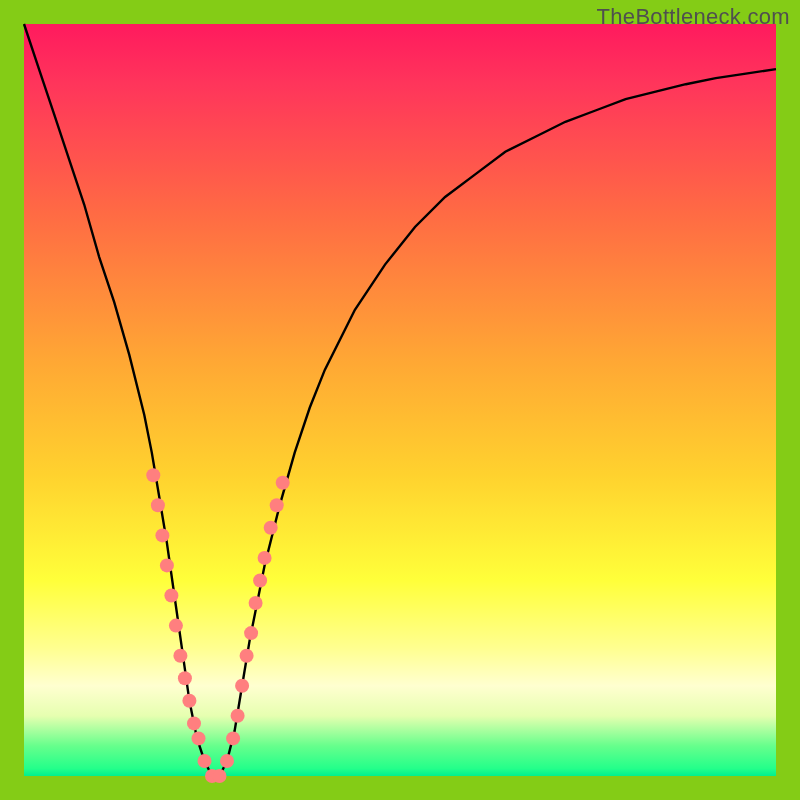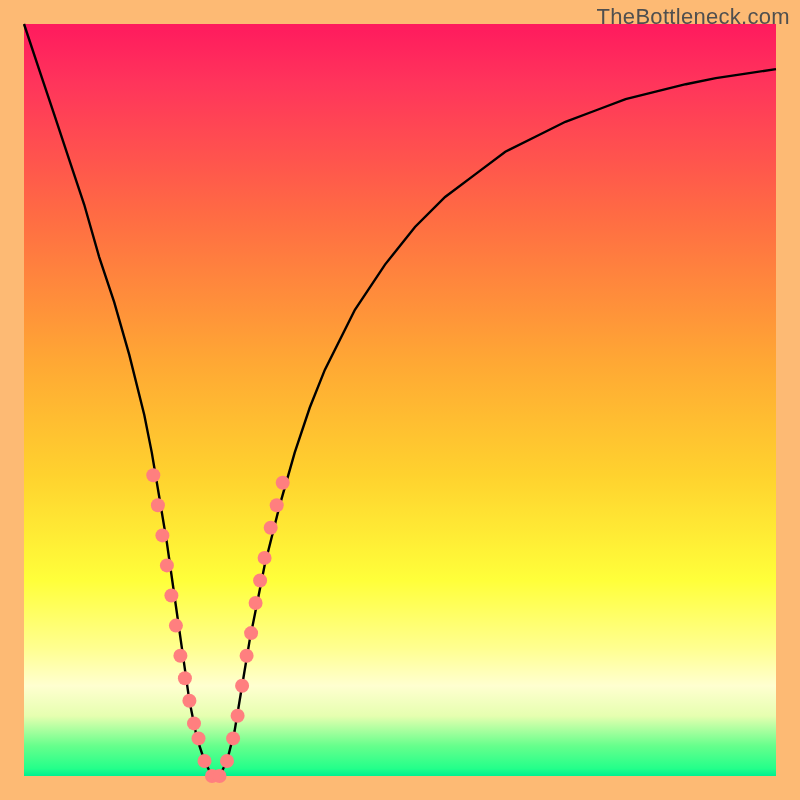--- a/index.html
+++ b/index.html
@@ -7,21 +7,21 @@
     padding: 0;
     width: 800px;
     height: 800px;
     overflow: hidden;
     background: #000;
     font-family: Arial, Helvetica, sans-serif;
   }
   .frame {
     position: absolute;
     inset: 0;
-    background: #fdba74;
+    background: #84cc16;
   }
   .plot {
     position: absolute;
     left: 24px;
     top: 24px;
     width: 752px;
     height: 752px;
     
     background: linear-gradient(
       to bottom,

